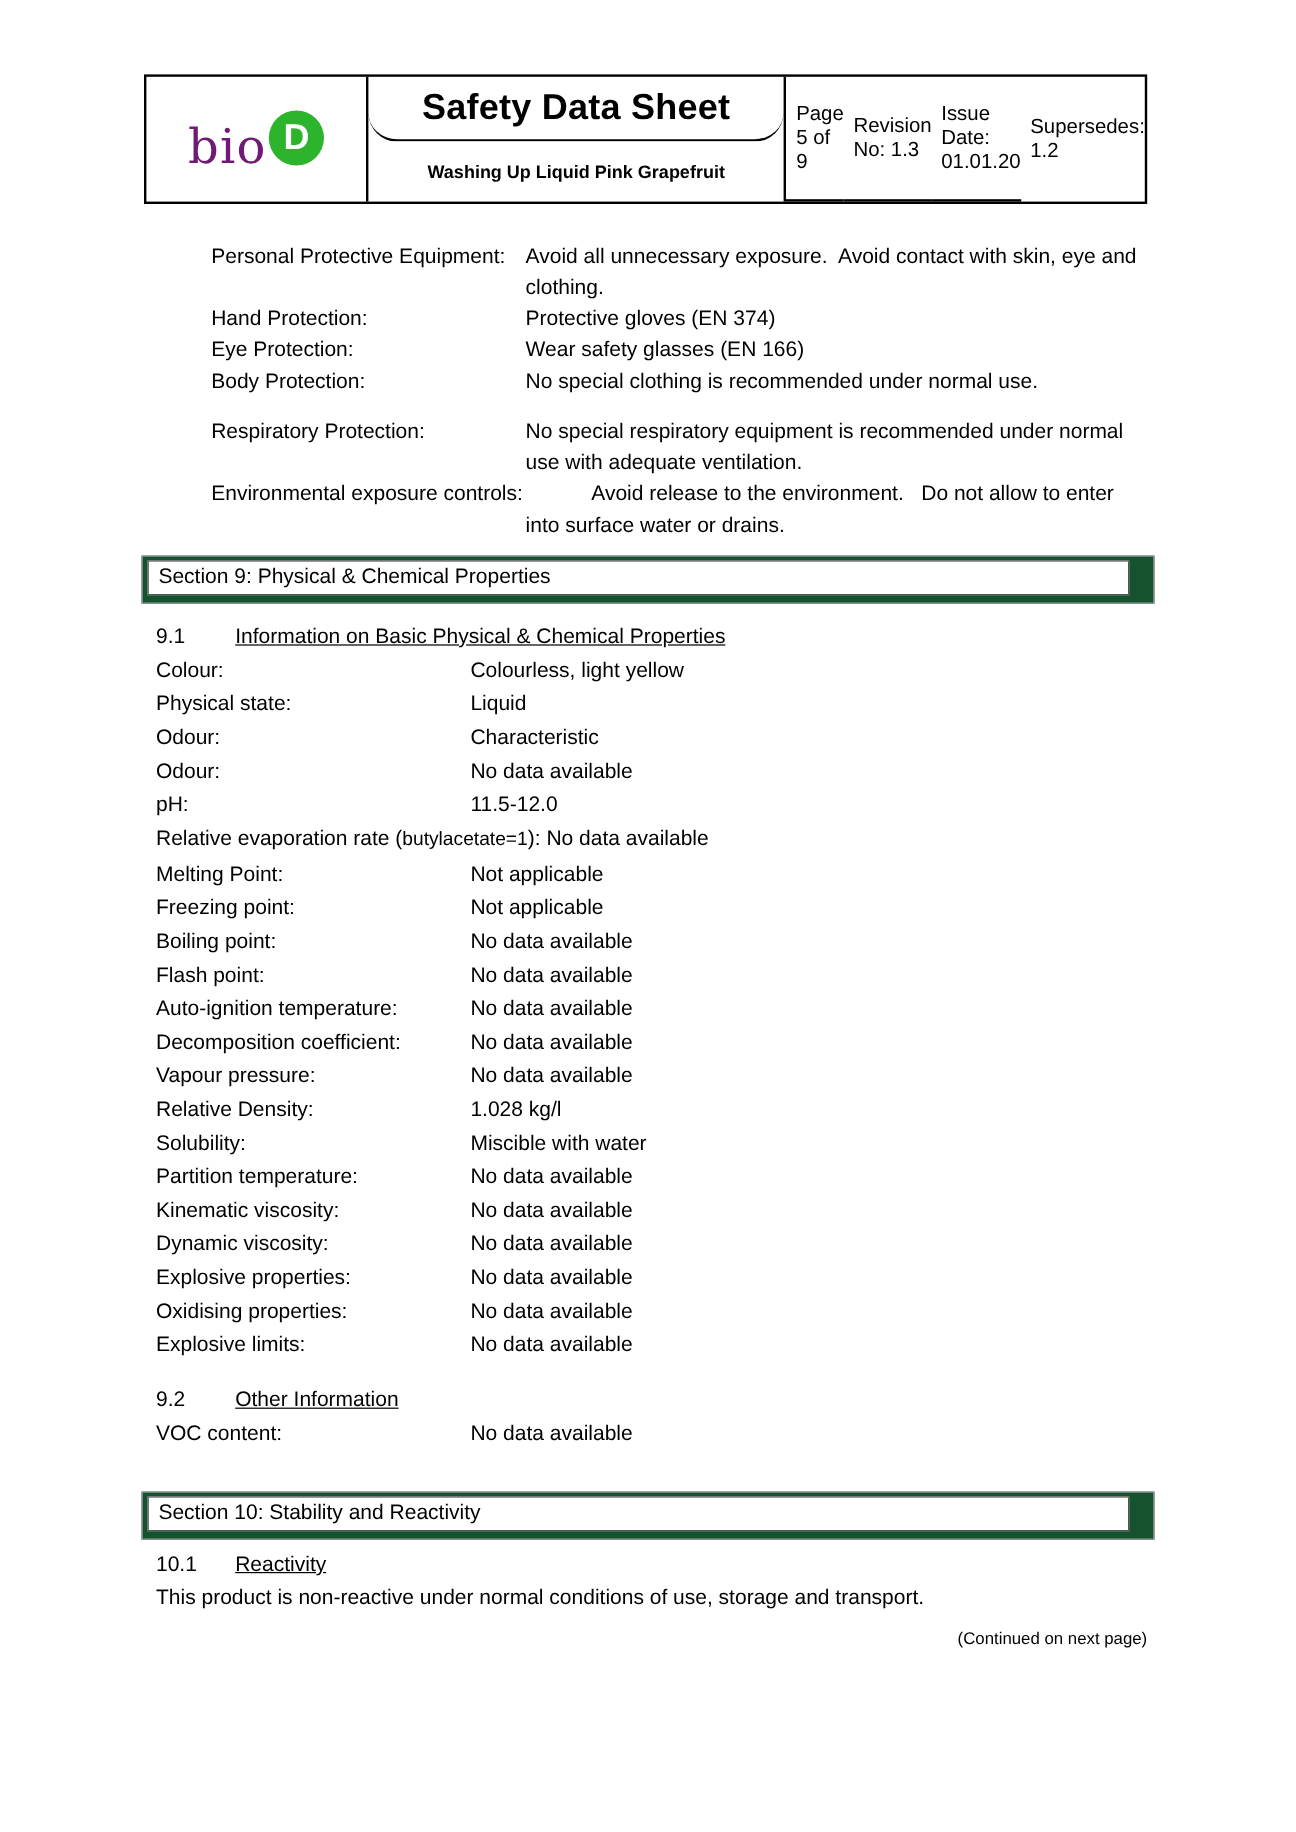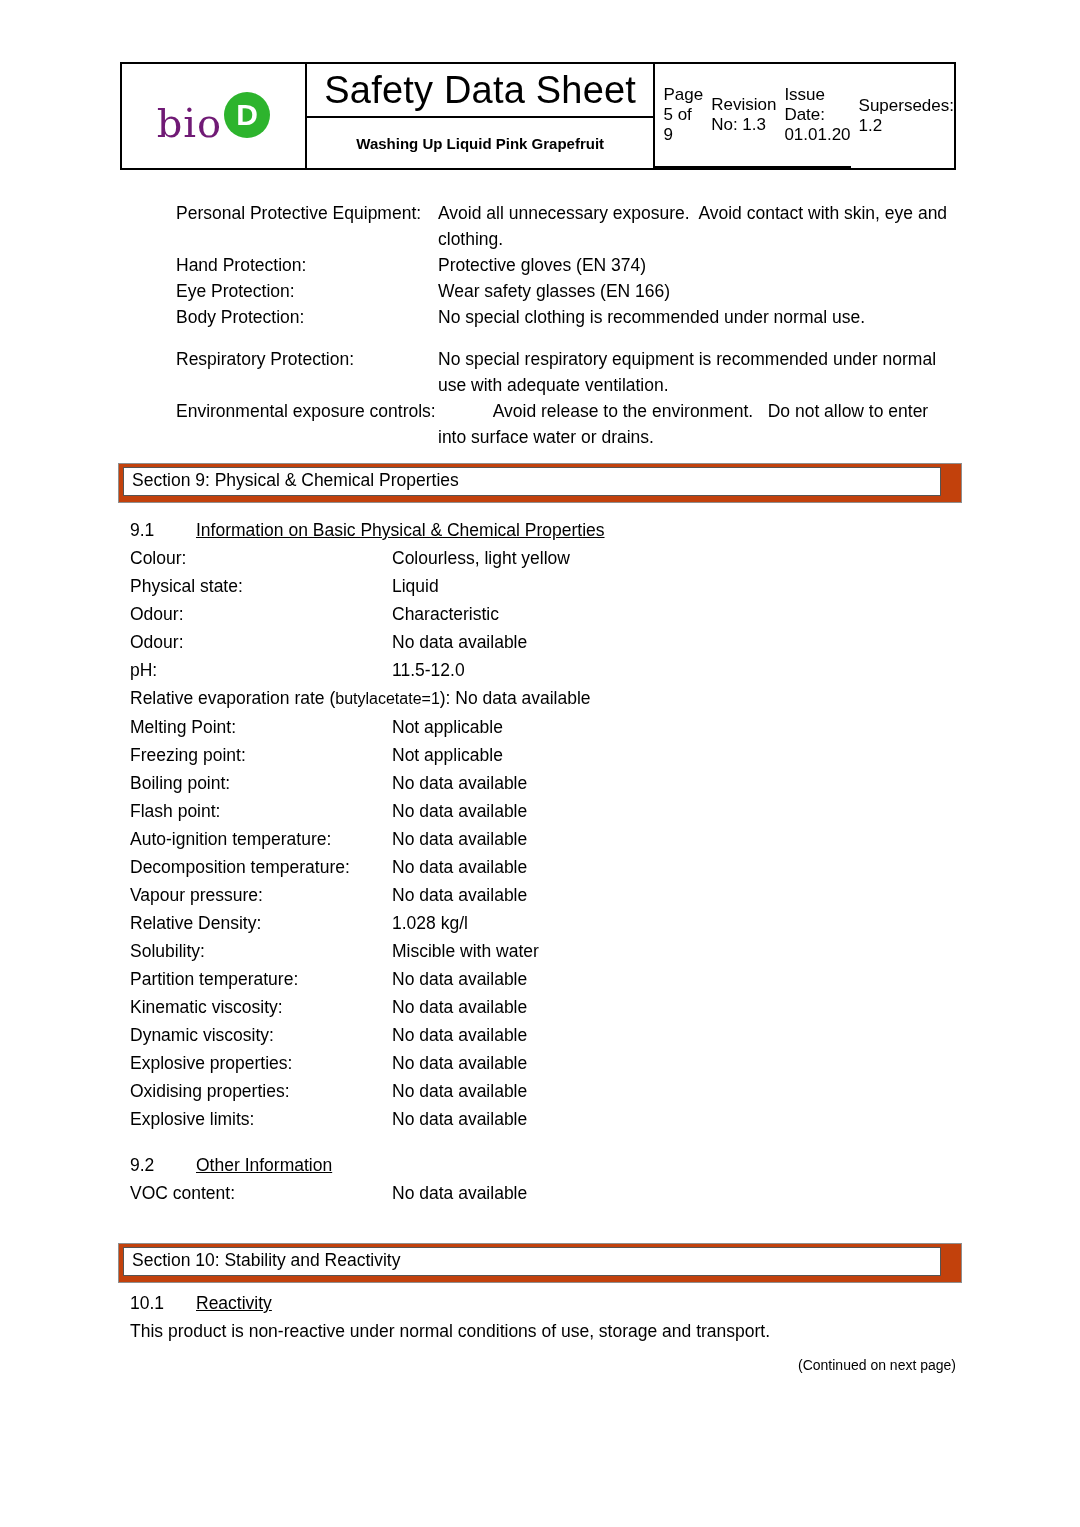--- a/index.html
+++ b/index.html
@@ -29,21 +29,21 @@
     display:flex; align-items:center; justify-content:center;
     margin-left:2px; margin-top:-13px;
   }
   .title-cell {
     width:400px; border-right:2px solid #000; box-sizing:border-box;
     display:flex; flex-direction:column;
   }
   .title-top {
     height:54px; border-bottom:2px solid #000; box-sizing:border-box;
     display:flex; align-items:center; justify-content:center;
-    font-weight:400; font-size:38px; letter-spacing:0.2px;
+    font-weight:700; font-size:30px; letter-spacing:0.2px;border-radius:24px;
   }
   .title-bottom {
     flex:1; display:flex; align-items:center; justify-content:center;
     font-weight:700; font-size:15px;
   }
   .info-cell { flex:1; display:flex; flex-direction:row; }
   .info-row {
     flex:1; border-bottom:2px solid #000; box-sizing:border-box;
     display:flex; align-items:center; padding-left:8px; font-size:17px;
   }
@@ -61,21 +61,21 @@
   }
   .ppe .gap { height:16px; }
   .env { display:block; padding-left:262px; text-indent:-262px; }
   .env .lbl-wide { display:inline; }
   .env .tabgap { display:inline-block; width:57px; }
   .env .val-env { white-space:pre-wrap; }
 
   
   .band {
     position:absolute; left:118px; width:844px; box-sizing:border-box;
-    background:#c2410c; border:1px solid #8f8f8f; padding:3px 20px 6px 4px;
+    background:#14532d; border:1px solid #8f8f8f; padding:3px 20px 6px 4px;
   }
   .band-inner {
     background:#fff; border:1px solid #545454; padding:2px 8px 4px 8px;
     font-size:17.5px;
   }
   .band-9 { top:463px; }
   .band-10 { top:1243px; }
 
   
   .props {
@@ -195,21 +195,21 @@
     </div>
     <div class="pair">
       <span class="lbl">Flash point:</span>
       <span class="val">No data available</span>
     </div>
     <div class="pair">
       <span class="lbl">Auto-ignition temperature:</span>
       <span class="val">No data available</span>
     </div>
     <div class="pair">
-      <span class="lbl">Decomposition temperature:</span>
+      <span class="lbl">Decomposition coefficient:</span>
       <span class="val">No data available</span>
     </div>
     <div class="pair">
       <span class="lbl">Vapour pressure:</span>
       <span class="val">No data available</span>
     </div>
     <div class="pair">
       <span class="lbl">Relative Density:</span>
       <span class="val">1.028 kg/l</span>
     </div>

